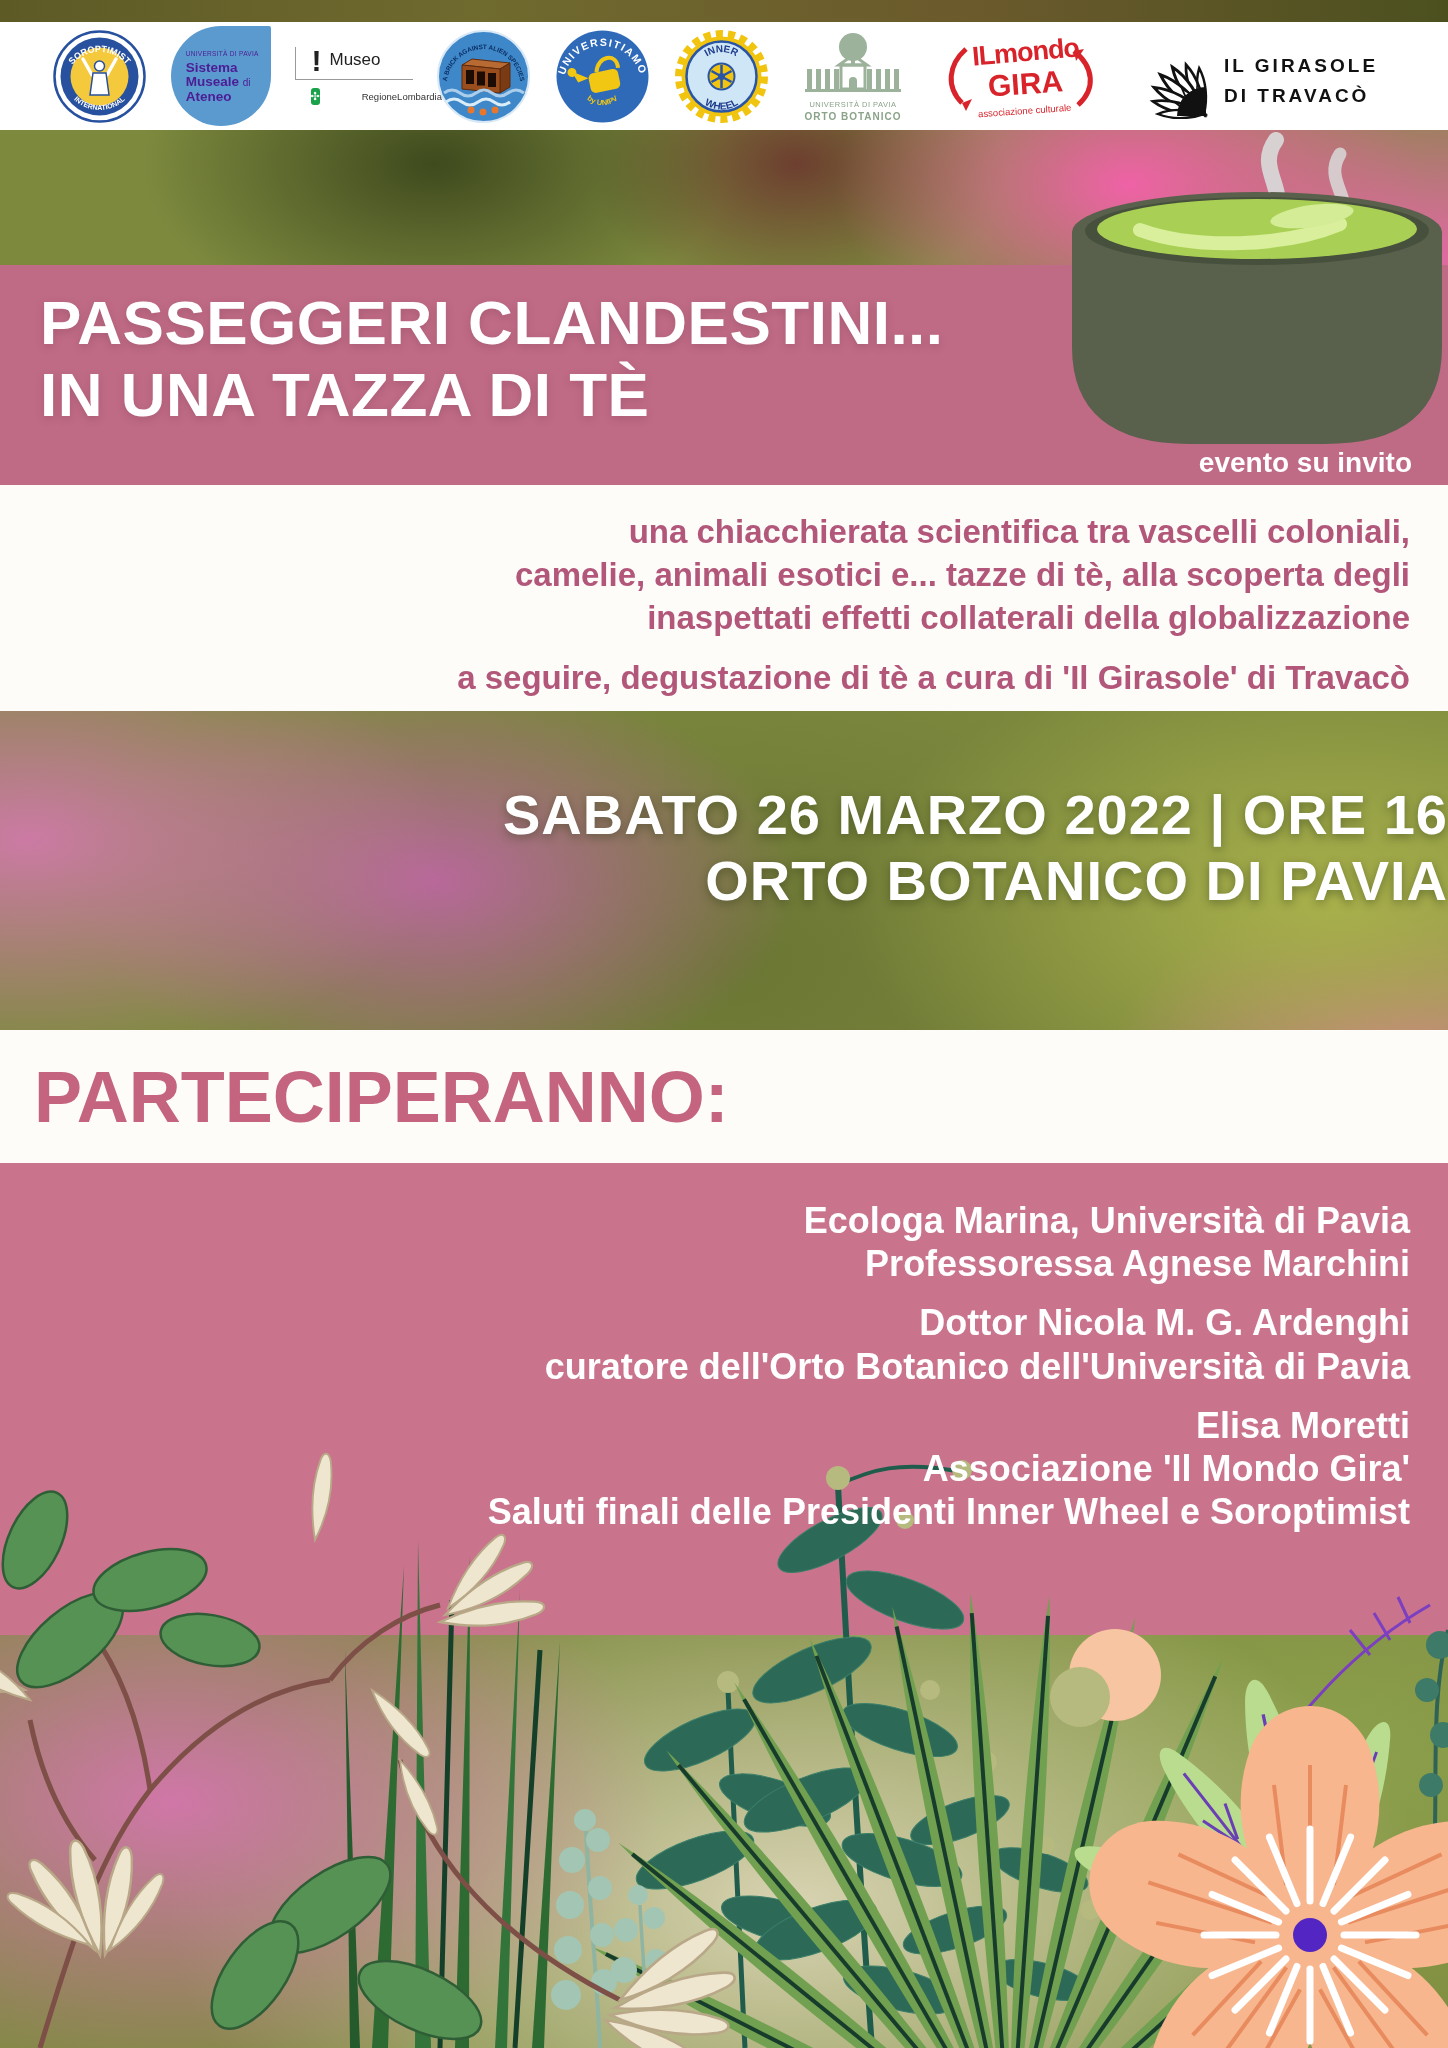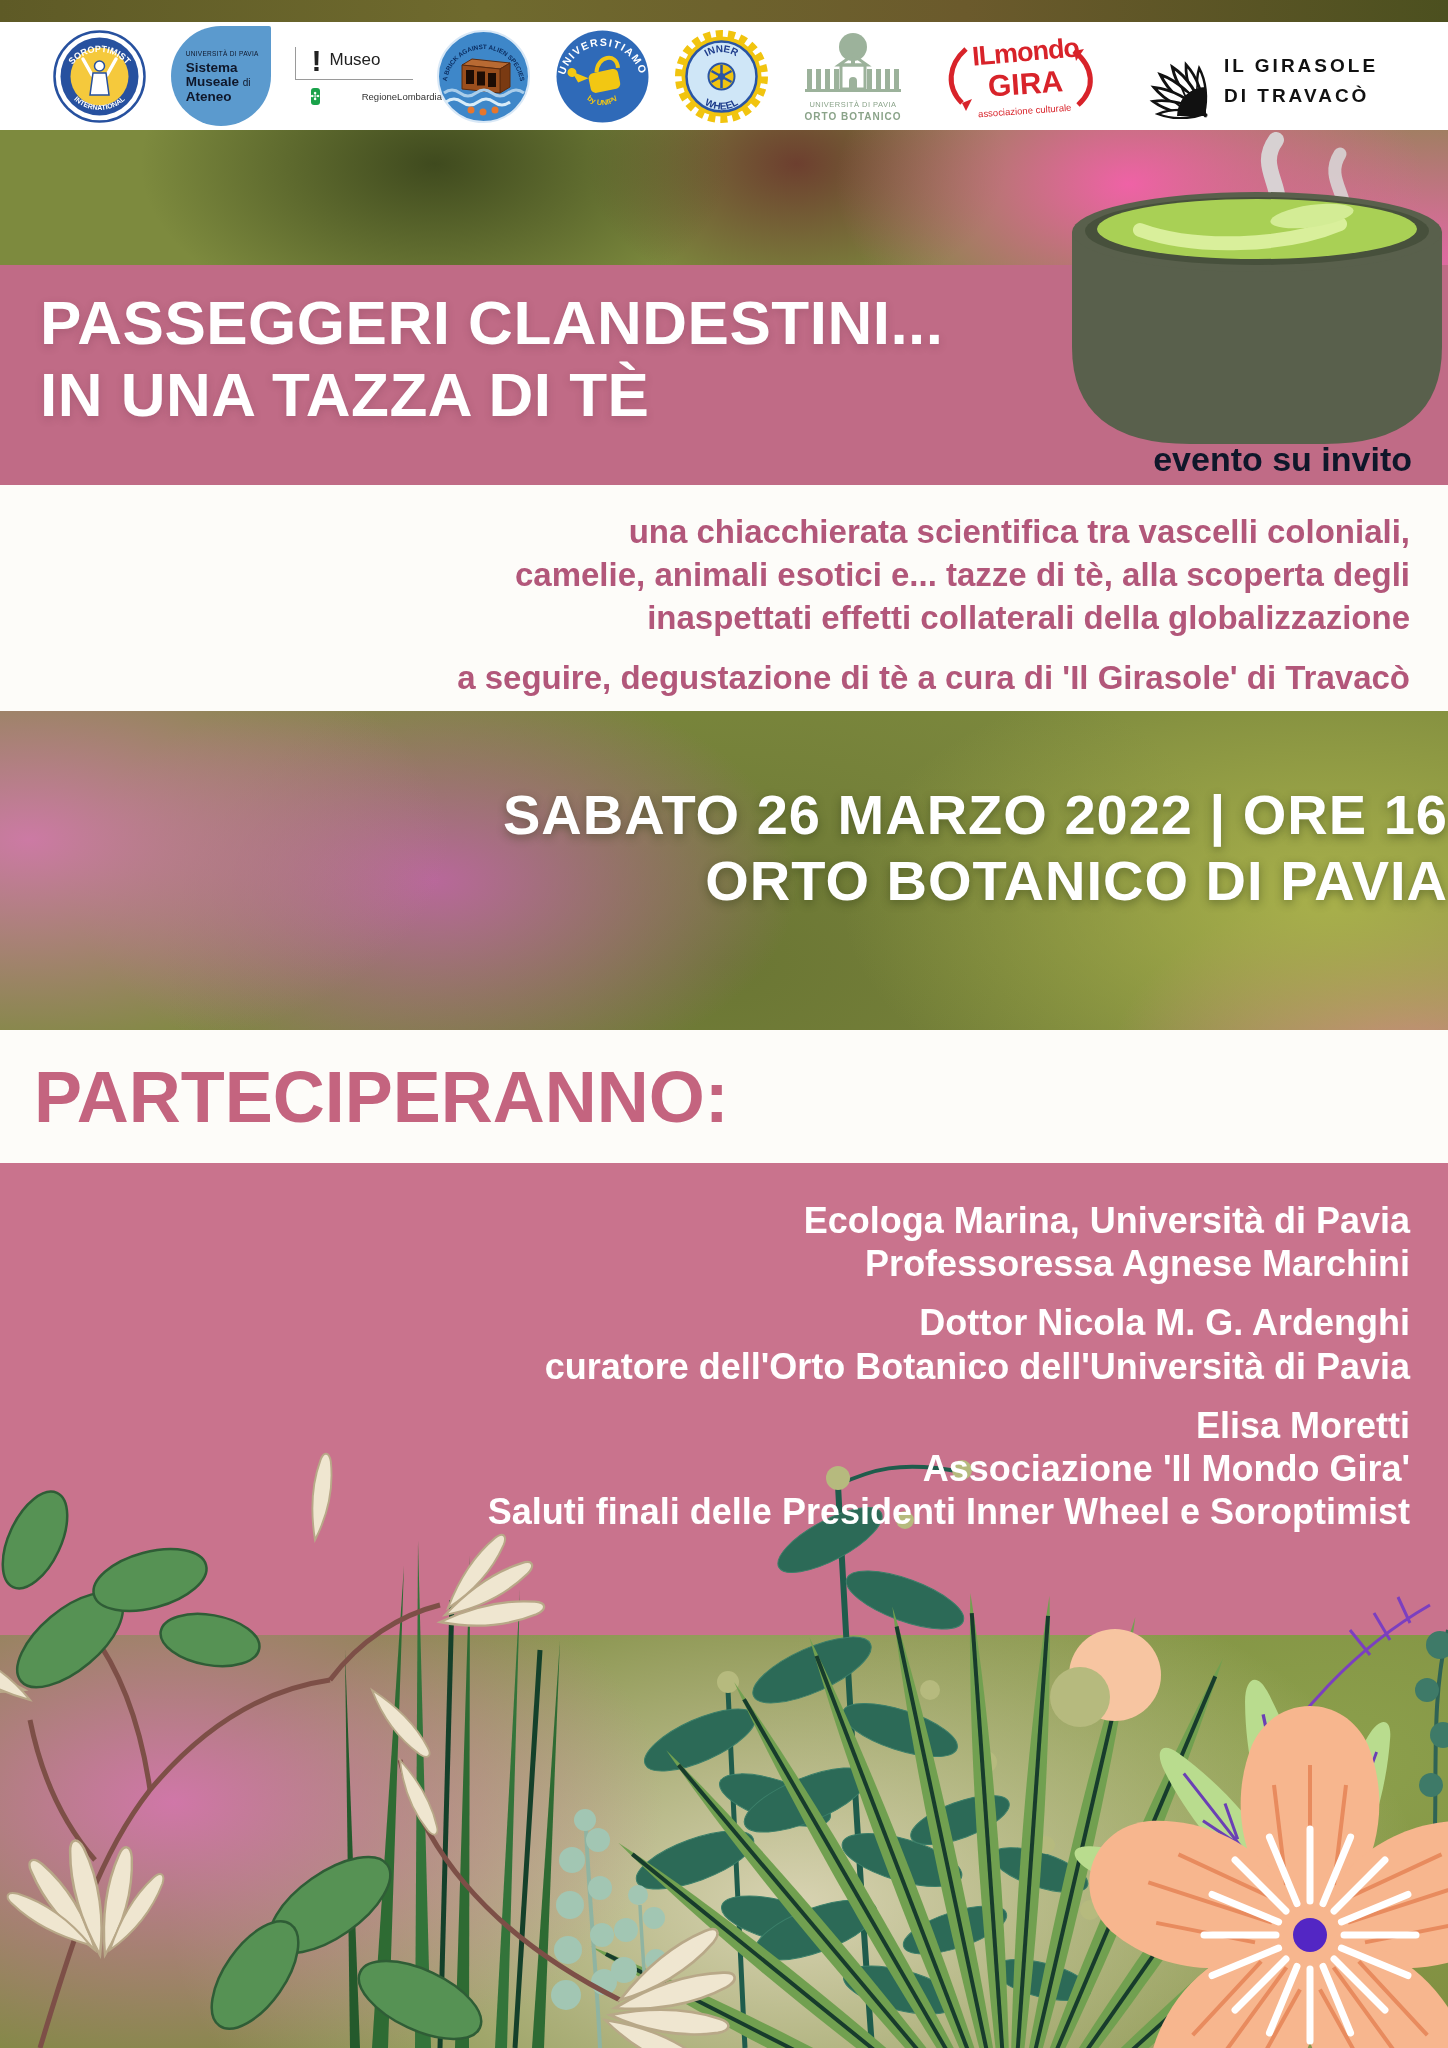--- a/index.html
+++ b/index.html
@@ -26,21 +26,21 @@
       radial-gradient(800px 480px at 92% 86%, #8ca04c 0%, rgba(140,160,76,0) 72%);}
   .top-strip{left:0;top:0;width:100%;height:22px;z-index:2;
     background:linear-gradient(90deg,#5e5a26,#6f6a2e,#6b5a2c,#4c501f);}
 
   
   .logo-bar{left:0;top:22px;width:100%;height:108px;background:#ffffff;z-index:3;
     display:flex;align-items:center;justify-content:space-between;padding:0 52px;box-sizing:border-box;}
   .logo{flex:0 0 auto;}
 
   .sm-drop{width:100px;height:100px;background:#5b9ace;border-radius:50% 2% 50% 50%;
-    color:#0f172a;box-sizing:border-box;padding:24px 6px 0 15px;}
+    color:#4c1d95;box-sizing:border-box;padding:24px 6px 0 15px;}
   .sm-org{font-size:6.5px;letter-spacing:.3px;margin-bottom:4px;}
   .sm-line{font-size:13.5px;font-weight:bold;line-height:1.06;}
   .sm-line .lt{font-weight:normal;font-size:10px;}
 
   .museo{width:118px;color:#222;}
   .museo-row1{border-left:1.5px solid #9a9a9a;display:flex;align-items:flex-end;gap:8px;
     padding:2px 6px 6px 16px;}
   .museo-bang{font-size:30px;font-weight:900;line-height:.8;}
   .museo-label{font-size:17px;padding-bottom:3px;}
   .museo-sep{border-top:1.5px solid #9a9a9a;margin:0 0 8px 0;}
@@ -52,21 +52,21 @@
   .mg{width:168px;height:95px;position:relative;color:#d8232a;}
   .mg-arrows{position:absolute;inset:0;}
   .mg1{position:absolute;left:36px;top:8px;font-size:27px;font-weight:800;transform:rotate(-5deg);letter-spacing:-1px;}
   .mg2{position:absolute;left:52px;top:38px;font-size:30px;font-weight:800;transform:rotate(-4deg);}
   .mg3{position:absolute;left:42px;top:76px;font-size:9.5px;transform:rotate(-4deg);}
 
   
   .title-banner{left:0;top:265px;width:100%;height:220px;background:#c06b86;z-index:2;}
   .title-text{position:absolute;left:40px;top:22px;color:#fff;font-weight:bold;font-size:62px;
     line-height:1.16;letter-spacing:.5px;text-shadow:0 3px 8px rgba(90,40,60,.22);}
-  .invite{position:absolute;right:36px;bottom:6px;color:#0f172a;font-weight:bold;font-size:34px;}
+  .invite{position:absolute;right:36px;bottom:6px;color:#ffffff;font-weight:bold;font-size:28px;}
 
   .white-strip-1{left:0;top:485px;width:100%;height:226px;background:#fdfcf9;z-index:2;}
   .description{position:absolute;right:38px;top:26px;text-align:right;color:#b2577a;
     font-weight:bold;font-size:33px;line-height:1.3;}
   .tasting{position:absolute;right:38px;bottom:14px;color:#b2577a;font-weight:bold;font-size:33px;}
 
   .date-block{left:0;top:782px;width:100%;text-align:right;color:#fff;font-weight:bold;
     font-size:56px;line-height:1.18;z-index:2;letter-spacing:1px;
     text-shadow:0 3px 10px rgba(45,55,20,.45);}
 

